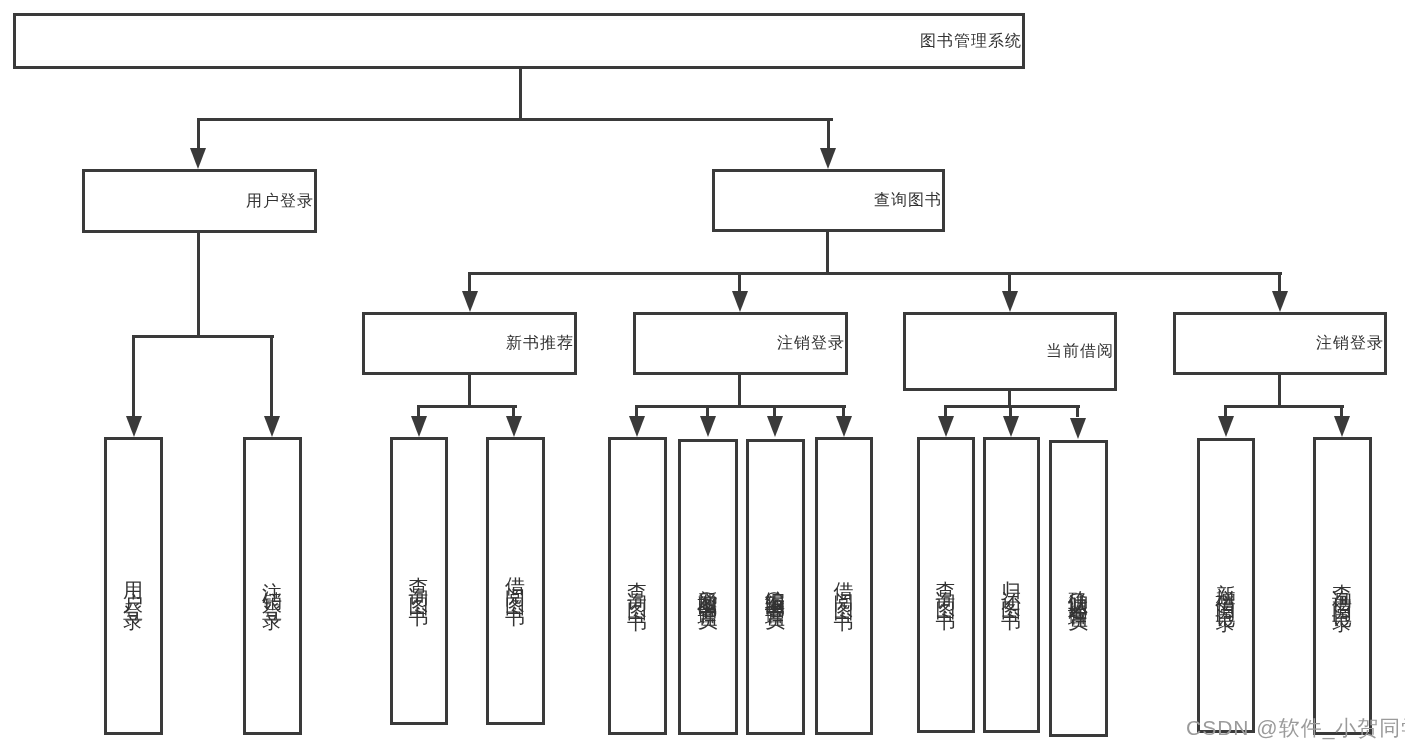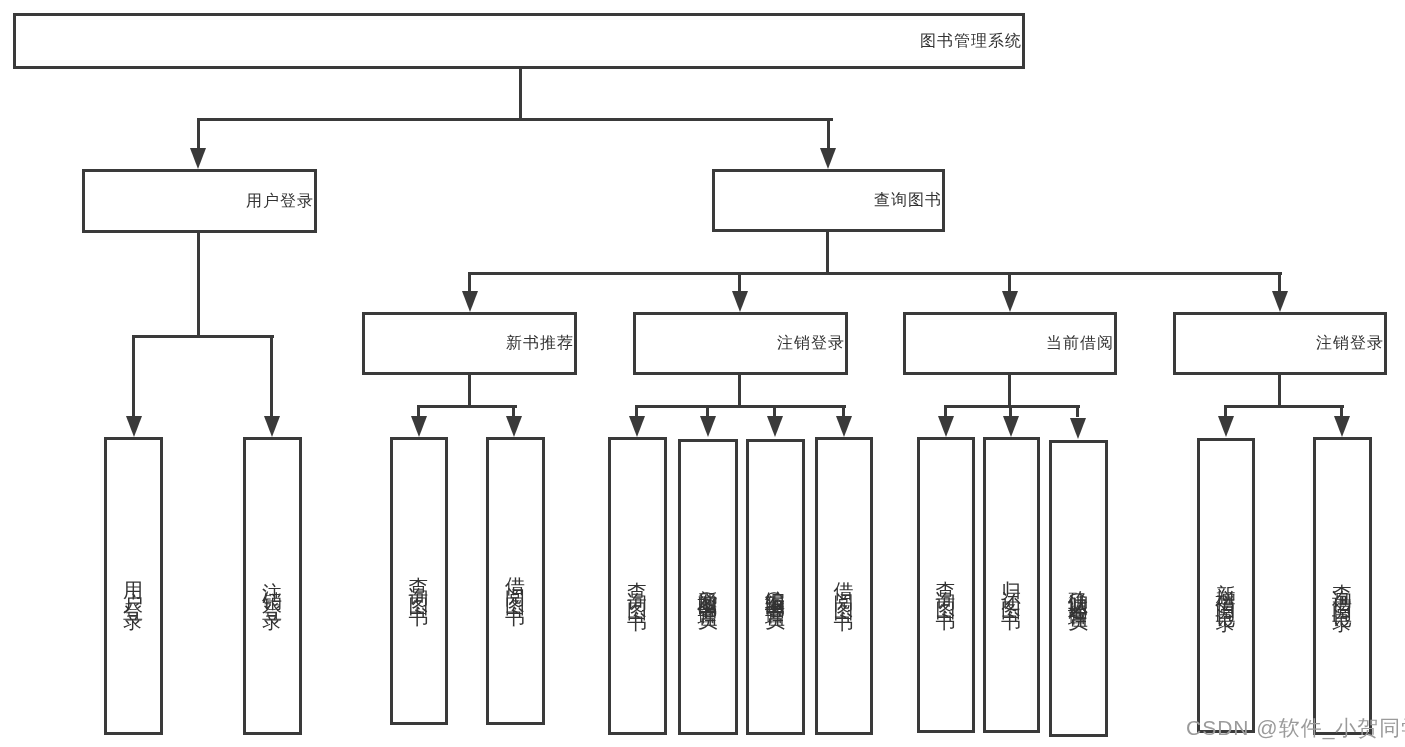--- a/index.html
+++ b/index.html
@@ -119,21 +119,21 @@
   <div class="arrow" style="left:1002px; top:291px;"></div>
   <div class="vline" style="left:1278px; top:272px; height:22px;"></div>
   <div class="arrow" style="left:1272px; top:291px;"></div>
 
   <div class="hbox" style="left:362px; top:312px; width:215px; height:63px;">
     <span>新书推荐</span>
   </div>
   <div class="hbox" style="left:633px; top:312px; width:215px; height:63px;">
     <span>注销登录</span>
   </div>
-  <div class="hbox" style="left:903px; top:312px; width:214px; height:63px;">
+  <div class="hbox" style="left:903px; top:312px; width:214px; height:79px;">
     <span>当前借阅</span>
   </div>
   <div class="hbox" style="left:1173px; top:312px; width:214px; height:63px;">
     <span>注销登录</span>
   </div>
 
   <div class="vline" style="left:468px; top:375px; height:33px;"></div>
   <div class="hline" style="left:417px; top:405px; width:100px;"></div>
   <div class="vline" style="left:417px; top:405px; height:12px;"></div>
   <div class="arrow" style="left:411px; top:416px;"></div>

